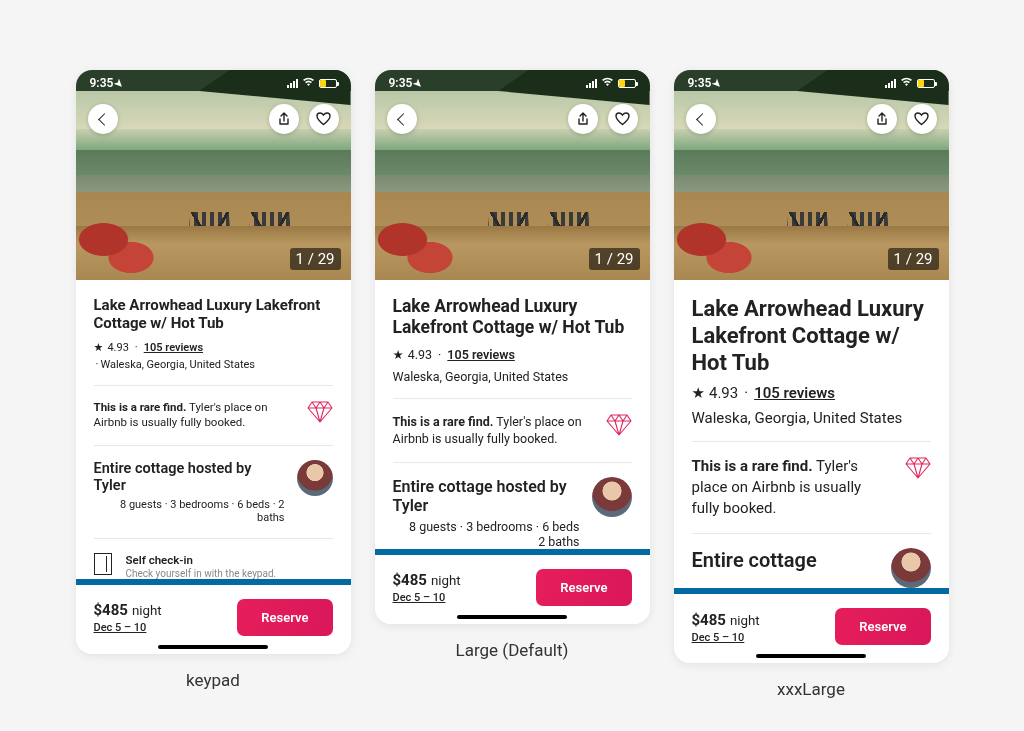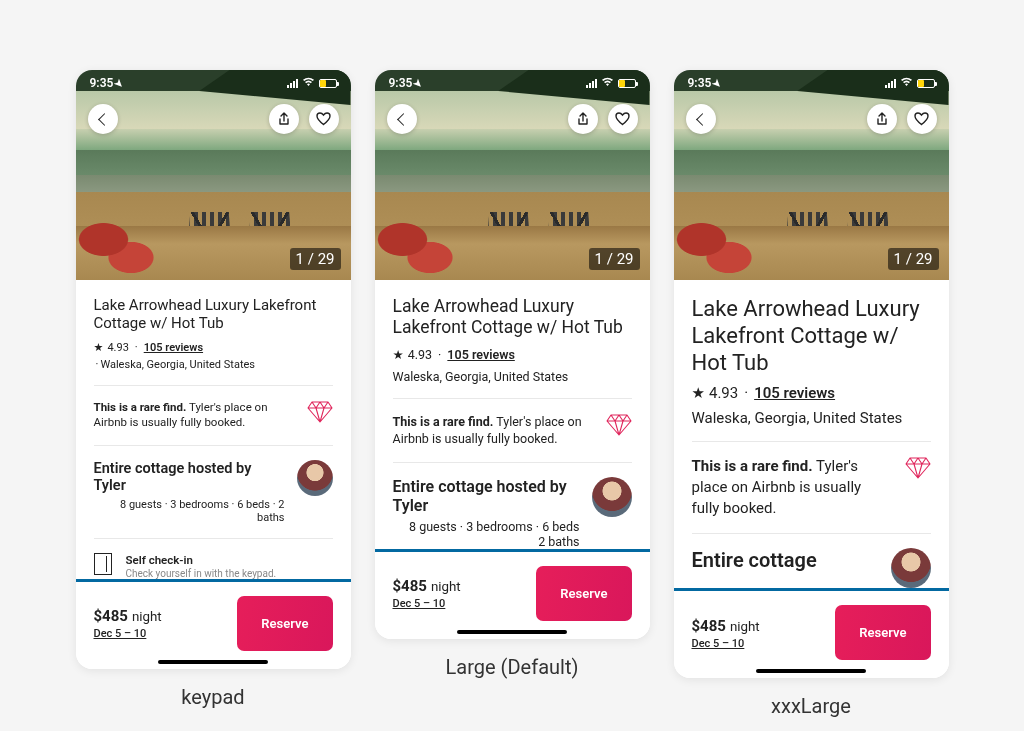--- a/index.html
+++ b/index.html
@@ -95,21 +95,21 @@
     position: absolute; bottom: 10px; right: 10px;
     background: rgba(0,0,0,0.55); color: #fff;
     font-size: 15px; padding: 2px 6px; border-radius: 3px;
     z-index: 5;
   }
   .content {
     padding: 16px 18px 0;
     flex: 1;
     overflow: hidden;
   }
-  .title { font-weight: 400; line-height: 1.22; margin-bottom: 8px; }
+  .title { font-weight: 700; line-height: 1.22; margin-bottom: 8px; }
   .xs .title { font-size: 15px; }
   .lg .title { font-size: 17.5px; }
   .xxxl .title { font-size: 22px; }
   .rating-row { display: flex; flex-wrap: wrap; align-items: center; gap: 4px; color: #222; }
   .xs .rating-row { font-size: 11px; }
   .lg .rating-row { font-size: 12.5px; }
   .xxxl .rating-row { font-size: 15px; }
   .reviews { text-decoration: underline; font-weight: 600; }
   .dot::before { content: "·"; margin: 0 2px; }
   .loc { color: #222; }
@@ -137,40 +137,40 @@
     background: radial-gradient(circle at 50% 35%, #e8c8a8 0%, #e8c8a8 28%, #7a3a3a 30%, #7a3a3a 60%, #5a6a7a 62%, #5a6a7a 100%);
     flex-shrink: 0;
   }
   .lg .avatar, .xxxl .avatar { width: 40px; height: 40px; }
   .selfcheck { display: flex; gap: 14px; align-items: flex-start; }
   .door-icon { width: 18px; height: 22px; border: 1.3px solid #222; position: relative; flex-shrink: 0; }
   .door-icon::after { content:""; position:absolute; left:3px; top:2px; bottom:2px; width:8px; border-right:1.3px solid #222; }
   .sc-title { font-size: 11.5px; font-weight: 600; }
   .sc-sub { font-size: 10px; color: #888; margin-top: 1px; }
   .footer {
-    border-top: 3px solid #0369a1;
+    border-top: 6px solid #0369a1;
     padding: 14px 18px 18px;
     display: flex; align-items: center; justify-content: space-between;
     background: #fff;
     position: relative;
   }
   .price { font-size: 15px; font-weight: 700; }
   .dates { font-size: 11px; text-decoration: underline; margin-top: 2px; font-weight: 500; }
   .reserve {
     background: #e0265c;
     background: linear-gradient(100deg, #e61e5a, #d9175b);
     color: #fff; font-weight: 600; font-size: 13px;
-    padding: 20px 24px; border-radius: 7px;
+    padding: 11px 24px; border-radius: 7px;
   }
   .homebar {
     position: absolute; bottom: 5px; left: 50%; transform: translateX(-50%);
     width: 110px; height: 4px; background: #000; border-radius: 2px;
   }
   .caption {
-    text-align: left; margin-top: 16px; font-size: 20px; color: #333;
+    text-align: left; margin-top: 16px; font-size: 17px; color: #333;
   }
   .col { display: flex; flex-direction: column; align-items: center; }
 
   
   .chev { width:9px; height:9px; border-left:1.8px solid #222; border-bottom:1.8px solid #222; transform: rotate(45deg); margin-left:3px; }
   .share-icon svg, .heart-icon svg { display:block; }
   .star { font-size: inherit; }
   .loc-arrow { display:inline-block; transform: rotate(45deg); margin-left:2px; font-size:10px;}
 </style>
 </head>

